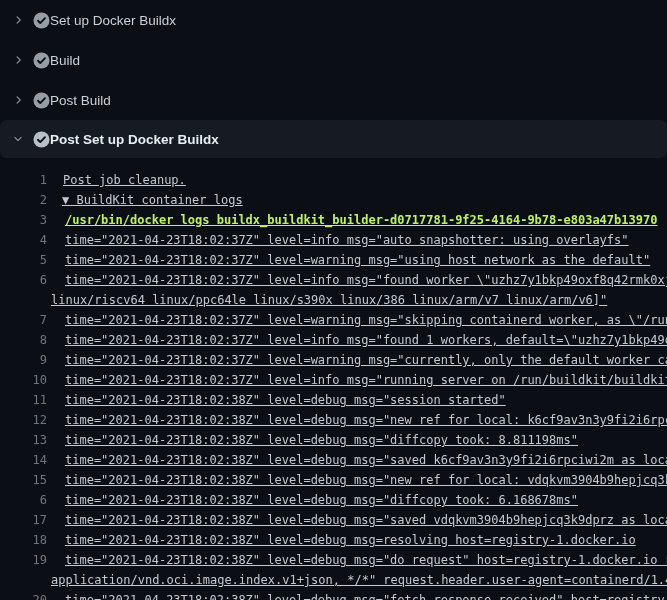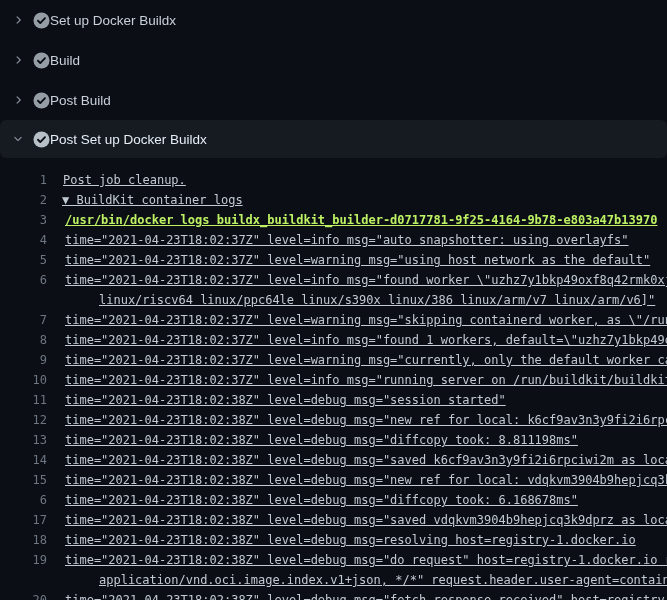--- a/index.html
+++ b/index.html
@@ -42,21 +42,21 @@
     height: 17px;
     flex: 0 0 17px;
   }
   .section-label {
     font-size: 13.5px;
     color: #c9d1d9;
     white-space: nowrap;
   }
   .section-row.expanded .section-label {
     color: #e6edf3;
-    font-weight: 400;
+    font-weight: 700;
   }
   .log-area {
     padding-top: 12px;
     font-family: "DejaVu Sans Mono", "Liberation Mono", monospace;
     font-size: 12px;
     line-height: 20px;
     color: #c2cad3;
   }
   .log-row {
     display: flex;
@@ -73,21 +73,21 @@
     user-select: none;
   }
   .lt { padding-left: 16px; white-space: pre; text-decoration: underline; }
   .lt.grp { padding-left: 15px; }
   .lt.ind { padding-left: 18px; }
   .lt.cmd {
     padding-left: 18px;
     color: #bef264;
     font-weight: bold;
   }
-  .lt.wrap { padding-left: 4px; margin-left: 48px; }
+  .lt.wrap { padding-left: 4px; }
 </style>
 </head>
 <body>
 
 <div class="page">
 
   <div class="section-row">
     <span class="chev">
       <svg width="12" height="12" viewBox="0 0 16 16">
           <path fill="#8b949e" d="M6.22 3.22a.75.75 0 0 1 1.06 0l4.25 4.25a.75.75 0 0 1 0 1.06l-4.25 4.25a.75.75 0 0 1-1.06-1.06L9.94 8 6.22 4.28a.75.75 0 0 1 0-1.06Z"></path>

